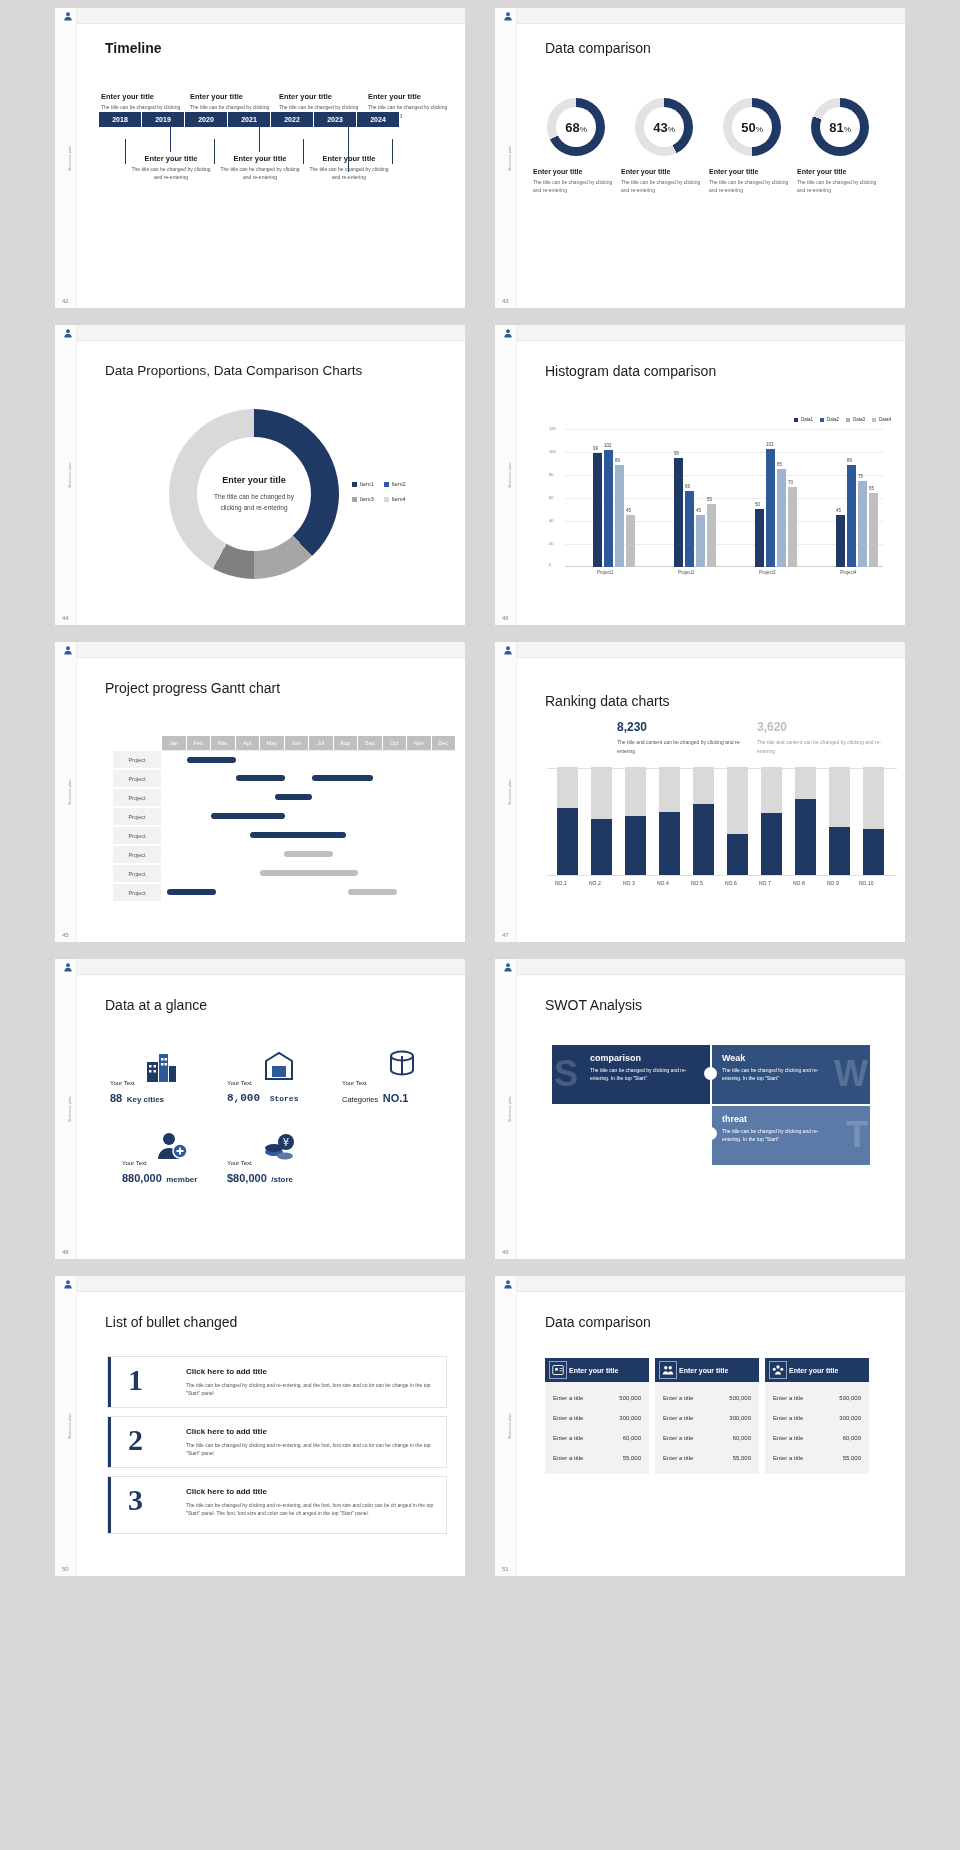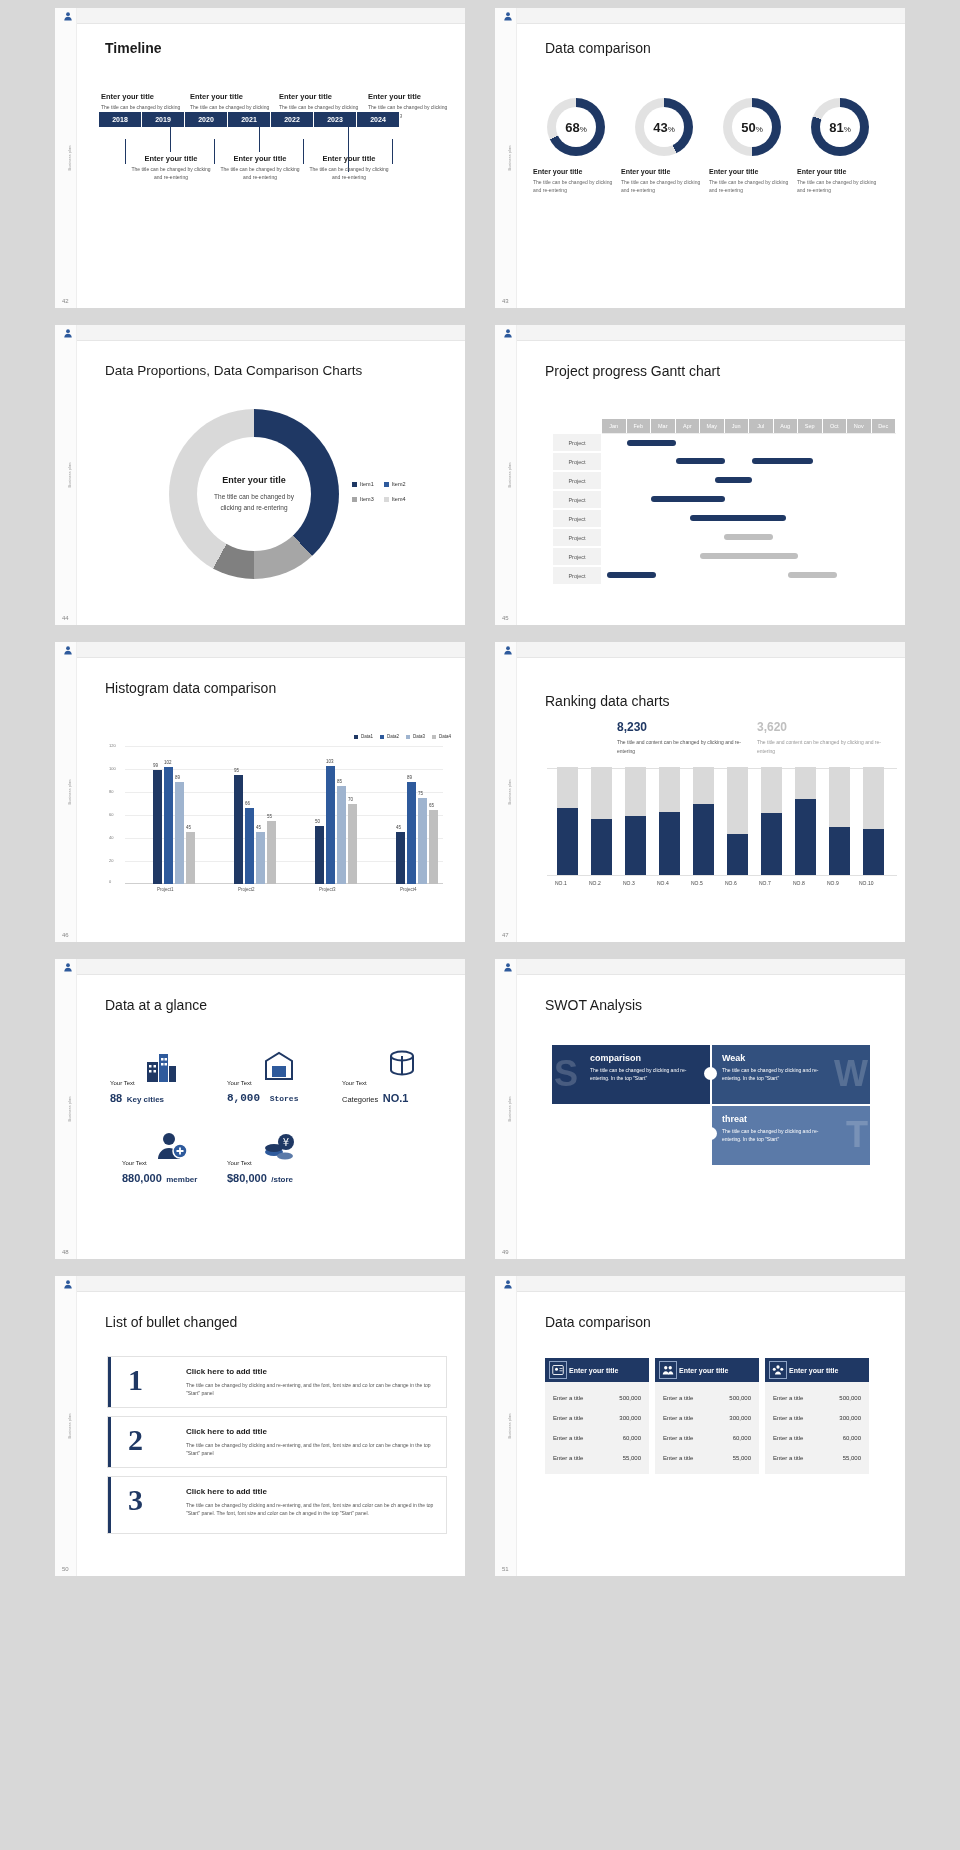--- a/index.html
+++ b/index.html
@@ -266,20 +266,101 @@
 
       <div style="position:absolute; left:275px; top:140px; font-size:5.5px; color:#333;">
         <div style="display:flex; gap:10px;">
           <span><span class="legend-dot" style="background:#1f3864;"></span><span>Item1</span></span>
           <span><span class="legend-dot" style="background:#2e5a9c;"></span><span>Item2</span></span>
         </div>
         <div style="display:flex; gap:10px; margin-top:9px;">
           <span><span class="legend-dot" style="background:#a6a6a6;"></span><span>Item3</span></span>
           <span><span class="legend-dot" style="background:#d9d9d9;"></span><span>Item4</span></span>
         </div>
+      </div>
+    </div>
+  </div>
+
+  <div class="slide">
+    <div class="topbar"></div>
+    <div class="leftbar"></div>
+    <svg class="logo" viewBox="0 0 16 16">
+        <circle cx="8" cy="5" r="3" fill="#2e5a9c"></circle>
+        <path d="M2 15c0-3.3 2.7-6 6-6s6 2.7 6 6z" fill="#2e5a9c"></path>
+      </svg>
+    <div class="vtext">Business plan</div>
+    <div class="pagenum">46</div>
+    <div class="canvas">
+      <div class="title" style="left:28px; top:22px;">Histogram data comparison</div>
+
+      <div style="position:absolute; right:14px; top:76px; font-size:4.5px; color:#333; display:flex; gap:7px;">
+        <span><span class="legend-dot" style="background:#1f3864; width:4px;height:4px;"></span><span>Data1</span></span>
+        <span><span class="legend-dot" style="background:#2e5a9c; width:4px;height:4px;"></span><span>Data2</span></span>
+        <span><span class="legend-dot" style="background:#9fb4cf; width:4px;height:4px;"></span><span>Data3</span></span>
+        <span><span class="legend-dot" style="background:#bfbfbf; width:4px;height:4px;"></span><span>Data4</span></span>
+      </div>
+
+      <div style="position:absolute; left:48px; top:88px; width:318px; height:138px;">
+
+        <div style="position:absolute;left:0;top:0;width:100%;height:1px;background:#ededed;"></div>
+        <div style="position:absolute;left:0;top:23px;width:100%;height:1px;background:#ededed;"></div>
+        <div style="position:absolute;left:0;top:46px;width:100%;height:1px;background:#ededed;"></div>
+        <div style="position:absolute;left:0;top:69px;width:100%;height:1px;background:#ededed;"></div>
+        <div style="position:absolute;left:0;top:92px;width:100%;height:1px;background:#ededed;"></div>
+        <div style="position:absolute;left:0;top:115px;width:100%;height:1px;background:#ededed;"></div>
+        <div style="position:absolute;left:0;top:137px;width:100%;height:1px;background:#cfcfcf;"></div>
+
+        <div style="position:absolute;left:-16px;top:-3px;font-size:4px;color:#777;">120</div>
+        <div style="position:absolute;left:-16px;top:20px;font-size:4px;color:#777;">100</div>
+        <div style="position:absolute;left:-16px;top:43px;font-size:4px;color:#777;">80</div>
+        <div style="position:absolute;left:-16px;top:66px;font-size:4px;color:#777;">60</div>
+        <div style="position:absolute;left:-16px;top:89px;font-size:4px;color:#777;">40</div>
+        <div style="position:absolute;left:-16px;top:112px;font-size:4px;color:#777;">20</div>
+        <div style="position:absolute;left:-16px;top:133px;font-size:4px;color:#777;">0</div>
+
+        <div class="hg-bar" style="left:28px; height:114px; background:#1f3864;"></div>
+        <div class="hg-val" style="left:28px; bottom:116px;">99</div>
+        <div class="hg-bar" style="left:39px; height:117px; background:#2e5a9c;"></div>
+        <div class="hg-val" style="left:39px; bottom:119px;">102</div>
+        <div class="hg-bar" style="left:50px; height:102px; background:#9fb4cf;"></div>
+        <div class="hg-val" style="left:50px; bottom:104px;">89</div>
+        <div class="hg-bar" style="left:61px; height:52px; background:#bfbfbf;"></div>
+        <div class="hg-val" style="left:61px; bottom:54px;">45</div>
+
+        <div class="hg-bar" style="left:109px; height:109px; background:#1f3864;"></div>
+        <div class="hg-val" style="left:109px; bottom:111px;">95</div>
+        <div class="hg-bar" style="left:120px; height:76px; background:#2e5a9c;"></div>
+        <div class="hg-val" style="left:120px; bottom:78px;">66</div>
+        <div class="hg-bar" style="left:131px; height:52px; background:#9fb4cf;"></div>
+        <div class="hg-val" style="left:131px; bottom:54px;">45</div>
+        <div class="hg-bar" style="left:142px; height:63px; background:#bfbfbf;"></div>
+        <div class="hg-val" style="left:142px; bottom:65px;">55</div>
+
+        <div class="hg-bar" style="left:190px; height:58px; background:#1f3864;"></div>
+        <div class="hg-val" style="left:190px; bottom:60px;">50</div>
+        <div class="hg-bar" style="left:201px; height:118px; background:#2e5a9c;"></div>
+        <div class="hg-val" style="left:201px; bottom:120px;">103</div>
+        <div class="hg-bar" style="left:212px; height:98px; background:#9fb4cf;"></div>
+        <div class="hg-val" style="left:212px; bottom:100px;">85</div>
+        <div class="hg-bar" style="left:223px; height:80px; background:#bfbfbf;"></div>
+        <div class="hg-val" style="left:223px; bottom:82px;">70</div>
+
+        <div class="hg-bar" style="left:271px; height:52px; background:#1f3864;"></div>
+        <div class="hg-val" style="left:271px; bottom:54px;">45</div>
+        <div class="hg-bar" style="left:282px; height:102px; background:#2e5a9c;"></div>
+        <div class="hg-val" style="left:282px; bottom:104px;">89</div>
+        <div class="hg-bar" style="left:293px; height:86px; background:#9fb4cf;"></div>
+        <div class="hg-val" style="left:293px; bottom:88px;">75</div>
+        <div class="hg-bar" style="left:304px; height:74px; background:#bfbfbf;"></div>
+        <div class="hg-val" style="left:304px; bottom:76px;">65</div>
+
+        <div style="position:absolute; left:32px; top:141px; font-size:4.5px; color:#555;">Project1</div>
+        <div style="position:absolute; left:113px; top:141px; font-size:4.5px; color:#555;">Project2</div>
+        <div style="position:absolute; left:194px; top:141px; font-size:4.5px; color:#555;">Project3</div>
+        <div style="position:absolute; left:275px; top:141px; font-size:4.5px; color:#555;">Project4</div>
       </div>
     </div>
   </div>
 
   <div class="slide">
     <div class="topbar"></div>
     <div class="leftbar"></div>
     <svg class="logo" viewBox="0 0 16 16">
         <circle cx="8" cy="5" r="3" fill="#2e5a9c"></circle>
         <path d="M2 15c0-3.3 2.7-6 6-6s6 2.7 6 6z" fill="#2e5a9c"></path>
@@ -348,101 +429,20 @@
             <div class="gbar" style="left:98px; width:98px; background:#bfbfbf;"></div>
           </div>
         </div>
         <div class="gantt-row">
           <div class="gantt-lab">Project</div>
           <div class="gantt-cells">
             <div class="gbar" style="left:5px; width:49px; background:#1f3864;"></div>
             <div class="gbar" style="left:186px; width:49px; background:#bfbfbf;"></div>
           </div>
         </div>
-      </div>
-    </div>
-  </div>
-
-  <div class="slide">
-    <div class="topbar"></div>
-    <div class="leftbar"></div>
-    <svg class="logo" viewBox="0 0 16 16">
-        <circle cx="8" cy="5" r="3" fill="#2e5a9c"></circle>
-        <path d="M2 15c0-3.3 2.7-6 6-6s6 2.7 6 6z" fill="#2e5a9c"></path>
-      </svg>
-    <div class="vtext">Business plan</div>
-    <div class="pagenum">46</div>
-    <div class="canvas">
-      <div class="title" style="left:28px; top:22px;">Histogram data comparison</div>
-
-      <div style="position:absolute; right:14px; top:76px; font-size:4.5px; color:#333; display:flex; gap:7px;">
-        <span><span class="legend-dot" style="background:#1f3864; width:4px;height:4px;"></span><span>Data1</span></span>
-        <span><span class="legend-dot" style="background:#2e5a9c; width:4px;height:4px;"></span><span>Data2</span></span>
-        <span><span class="legend-dot" style="background:#9fb4cf; width:4px;height:4px;"></span><span>Data3</span></span>
-        <span><span class="legend-dot" style="background:#bfbfbf; width:4px;height:4px;"></span><span>Data4</span></span>
-      </div>
-
-      <div style="position:absolute; left:48px; top:88px; width:318px; height:138px;">
-
-        <div style="position:absolute;left:0;top:0;width:100%;height:1px;background:#ededed;"></div>
-        <div style="position:absolute;left:0;top:23px;width:100%;height:1px;background:#ededed;"></div>
-        <div style="position:absolute;left:0;top:46px;width:100%;height:1px;background:#ededed;"></div>
-        <div style="position:absolute;left:0;top:69px;width:100%;height:1px;background:#ededed;"></div>
-        <div style="position:absolute;left:0;top:92px;width:100%;height:1px;background:#ededed;"></div>
-        <div style="position:absolute;left:0;top:115px;width:100%;height:1px;background:#ededed;"></div>
-        <div style="position:absolute;left:0;top:137px;width:100%;height:1px;background:#cfcfcf;"></div>
-
-        <div style="position:absolute;left:-16px;top:-3px;font-size:4px;color:#777;">120</div>
-        <div style="position:absolute;left:-16px;top:20px;font-size:4px;color:#777;">100</div>
-        <div style="position:absolute;left:-16px;top:43px;font-size:4px;color:#777;">80</div>
-        <div style="position:absolute;left:-16px;top:66px;font-size:4px;color:#777;">60</div>
-        <div style="position:absolute;left:-16px;top:89px;font-size:4px;color:#777;">40</div>
-        <div style="position:absolute;left:-16px;top:112px;font-size:4px;color:#777;">20</div>
-        <div style="position:absolute;left:-16px;top:133px;font-size:4px;color:#777;">0</div>
-
-        <div class="hg-bar" style="left:28px; height:114px; background:#1f3864;"></div>
-        <div class="hg-val" style="left:28px; bottom:116px;">99</div>
-        <div class="hg-bar" style="left:39px; height:117px; background:#2e5a9c;"></div>
-        <div class="hg-val" style="left:39px; bottom:119px;">102</div>
-        <div class="hg-bar" style="left:50px; height:102px; background:#9fb4cf;"></div>
-        <div class="hg-val" style="left:50px; bottom:104px;">89</div>
-        <div class="hg-bar" style="left:61px; height:52px; background:#bfbfbf;"></div>
-        <div class="hg-val" style="left:61px; bottom:54px;">45</div>
-
-        <div class="hg-bar" style="left:109px; height:109px; background:#1f3864;"></div>
-        <div class="hg-val" style="left:109px; bottom:111px;">95</div>
-        <div class="hg-bar" style="left:120px; height:76px; background:#2e5a9c;"></div>
-        <div class="hg-val" style="left:120px; bottom:78px;">66</div>
-        <div class="hg-bar" style="left:131px; height:52px; background:#9fb4cf;"></div>
-        <div class="hg-val" style="left:131px; bottom:54px;">45</div>
-        <div class="hg-bar" style="left:142px; height:63px; background:#bfbfbf;"></div>
-        <div class="hg-val" style="left:142px; bottom:65px;">55</div>
-
-        <div class="hg-bar" style="left:190px; height:58px; background:#1f3864;"></div>
-        <div class="hg-val" style="left:190px; bottom:60px;">50</div>
-        <div class="hg-bar" style="left:201px; height:118px; background:#2e5a9c;"></div>
-        <div class="hg-val" style="left:201px; bottom:120px;">103</div>
-        <div class="hg-bar" style="left:212px; height:98px; background:#9fb4cf;"></div>
-        <div class="hg-val" style="left:212px; bottom:100px;">85</div>
-        <div class="hg-bar" style="left:223px; height:80px; background:#bfbfbf;"></div>
-        <div class="hg-val" style="left:223px; bottom:82px;">70</div>
-
-        <div class="hg-bar" style="left:271px; height:52px; background:#1f3864;"></div>
-        <div class="hg-val" style="left:271px; bottom:54px;">45</div>
-        <div class="hg-bar" style="left:282px; height:102px; background:#2e5a9c;"></div>
-        <div class="hg-val" style="left:282px; bottom:104px;">89</div>
-        <div class="hg-bar" style="left:293px; height:86px; background:#9fb4cf;"></div>
-        <div class="hg-val" style="left:293px; bottom:88px;">75</div>
-        <div class="hg-bar" style="left:304px; height:74px; background:#bfbfbf;"></div>
-        <div class="hg-val" style="left:304px; bottom:76px;">65</div>
-
-        <div style="position:absolute; left:32px; top:141px; font-size:4.5px; color:#555;">Project1</div>
-        <div style="position:absolute; left:113px; top:141px; font-size:4.5px; color:#555;">Project2</div>
-        <div style="position:absolute; left:194px; top:141px; font-size:4.5px; color:#555;">Project3</div>
-        <div style="position:absolute; left:275px; top:141px; font-size:4.5px; color:#555;">Project4</div>
       </div>
     </div>
   </div>
 
   <div class="slide">
     <div class="topbar"></div>
     <div class="leftbar"></div>
     <svg class="logo" viewBox="0 0 16 16">
         <circle cx="8" cy="5" r="3" fill="#2e5a9c"></circle>
         <path d="M2 15c0-3.3 2.7-6 6-6s6 2.7 6 6z" fill="#2e5a9c"></path>

